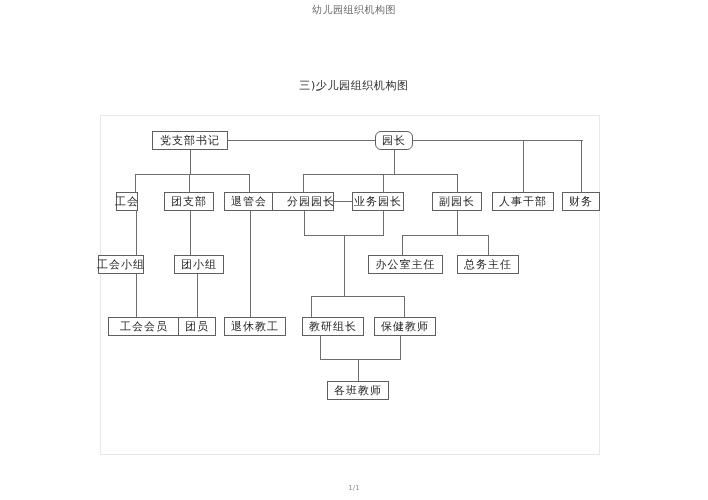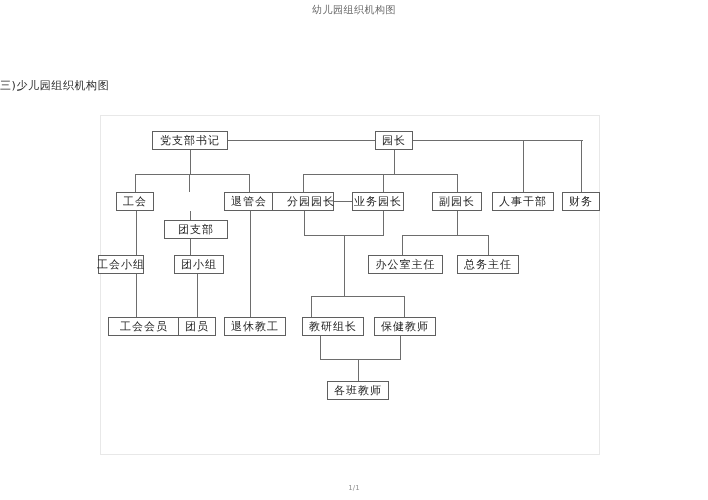--- a/index.html
+++ b/index.html
@@ -35,21 +35,21 @@
     text-align: center;
     font-size: 7px;
     color: #8d8d8d;
   }
 
   .doc-title {
     position: absolute;
     top: 78px;
     left: 0;
     width: 708px;
-    text-align: left;
+    text-align: center;
     font-size: 11px;
     color: #2b2b2b;
     letter-spacing: 0.6px;
   }
 
   
   .chart-frame {
     position: absolute;
     left: 100px;
     top: 115px;
@@ -151,27 +151,27 @@
   <div class="ln v" style="left:320px; top:336px; height:23px;"></div>
   <div class="ln v" style="left:400px; top:336px; height:23px;"></div>
   <div class="ln h" style="left:320px; top:359px; width:81px;"></div>
   <div class="ln v" style="left:358px; top:359px; height:22px;"></div>
 </div>
 
 <div id="node-layer">
     <div class="node" style="left: 152px; top: 131px; width: 76px;">
       <span>党支部书记</span>
     </div>
-    <div class="node" style="left: 375px; top: 131px; width: 38px;">
+    <div class="node" style="left: 375px; top: 131px; width: 38px; border-radius: 6px;">
       <span>园长</span>
     </div>
-    <div class="node" style="left: 116px; top: 192px; width: 38px;">
+    <div class="node" style="left: 116px; top: 192px; width: 22px;">
       <span>工会</span>
     </div>
-    <div class="node" style="left: 164px; top: 192px; width: 64px; margin-top: 28px;">
+    <div class="node" style="left: 164px; top: 192px; width: 50px;">
       <span>团支部</span>
     </div>
     <div class="node" style="left: 224px; top: 192px; width: 50px; justify-content: center;">
       <span>退管会</span>
     </div>
     <div class="node" style="left: 272px; top: 192px; width: 62px; padding-left: 16px;">
       <span>分园园长</span>
     </div>
     <div class="node" style="left: 352px; top: 192px; width: 52px;">
       <span>业务园长</span>

